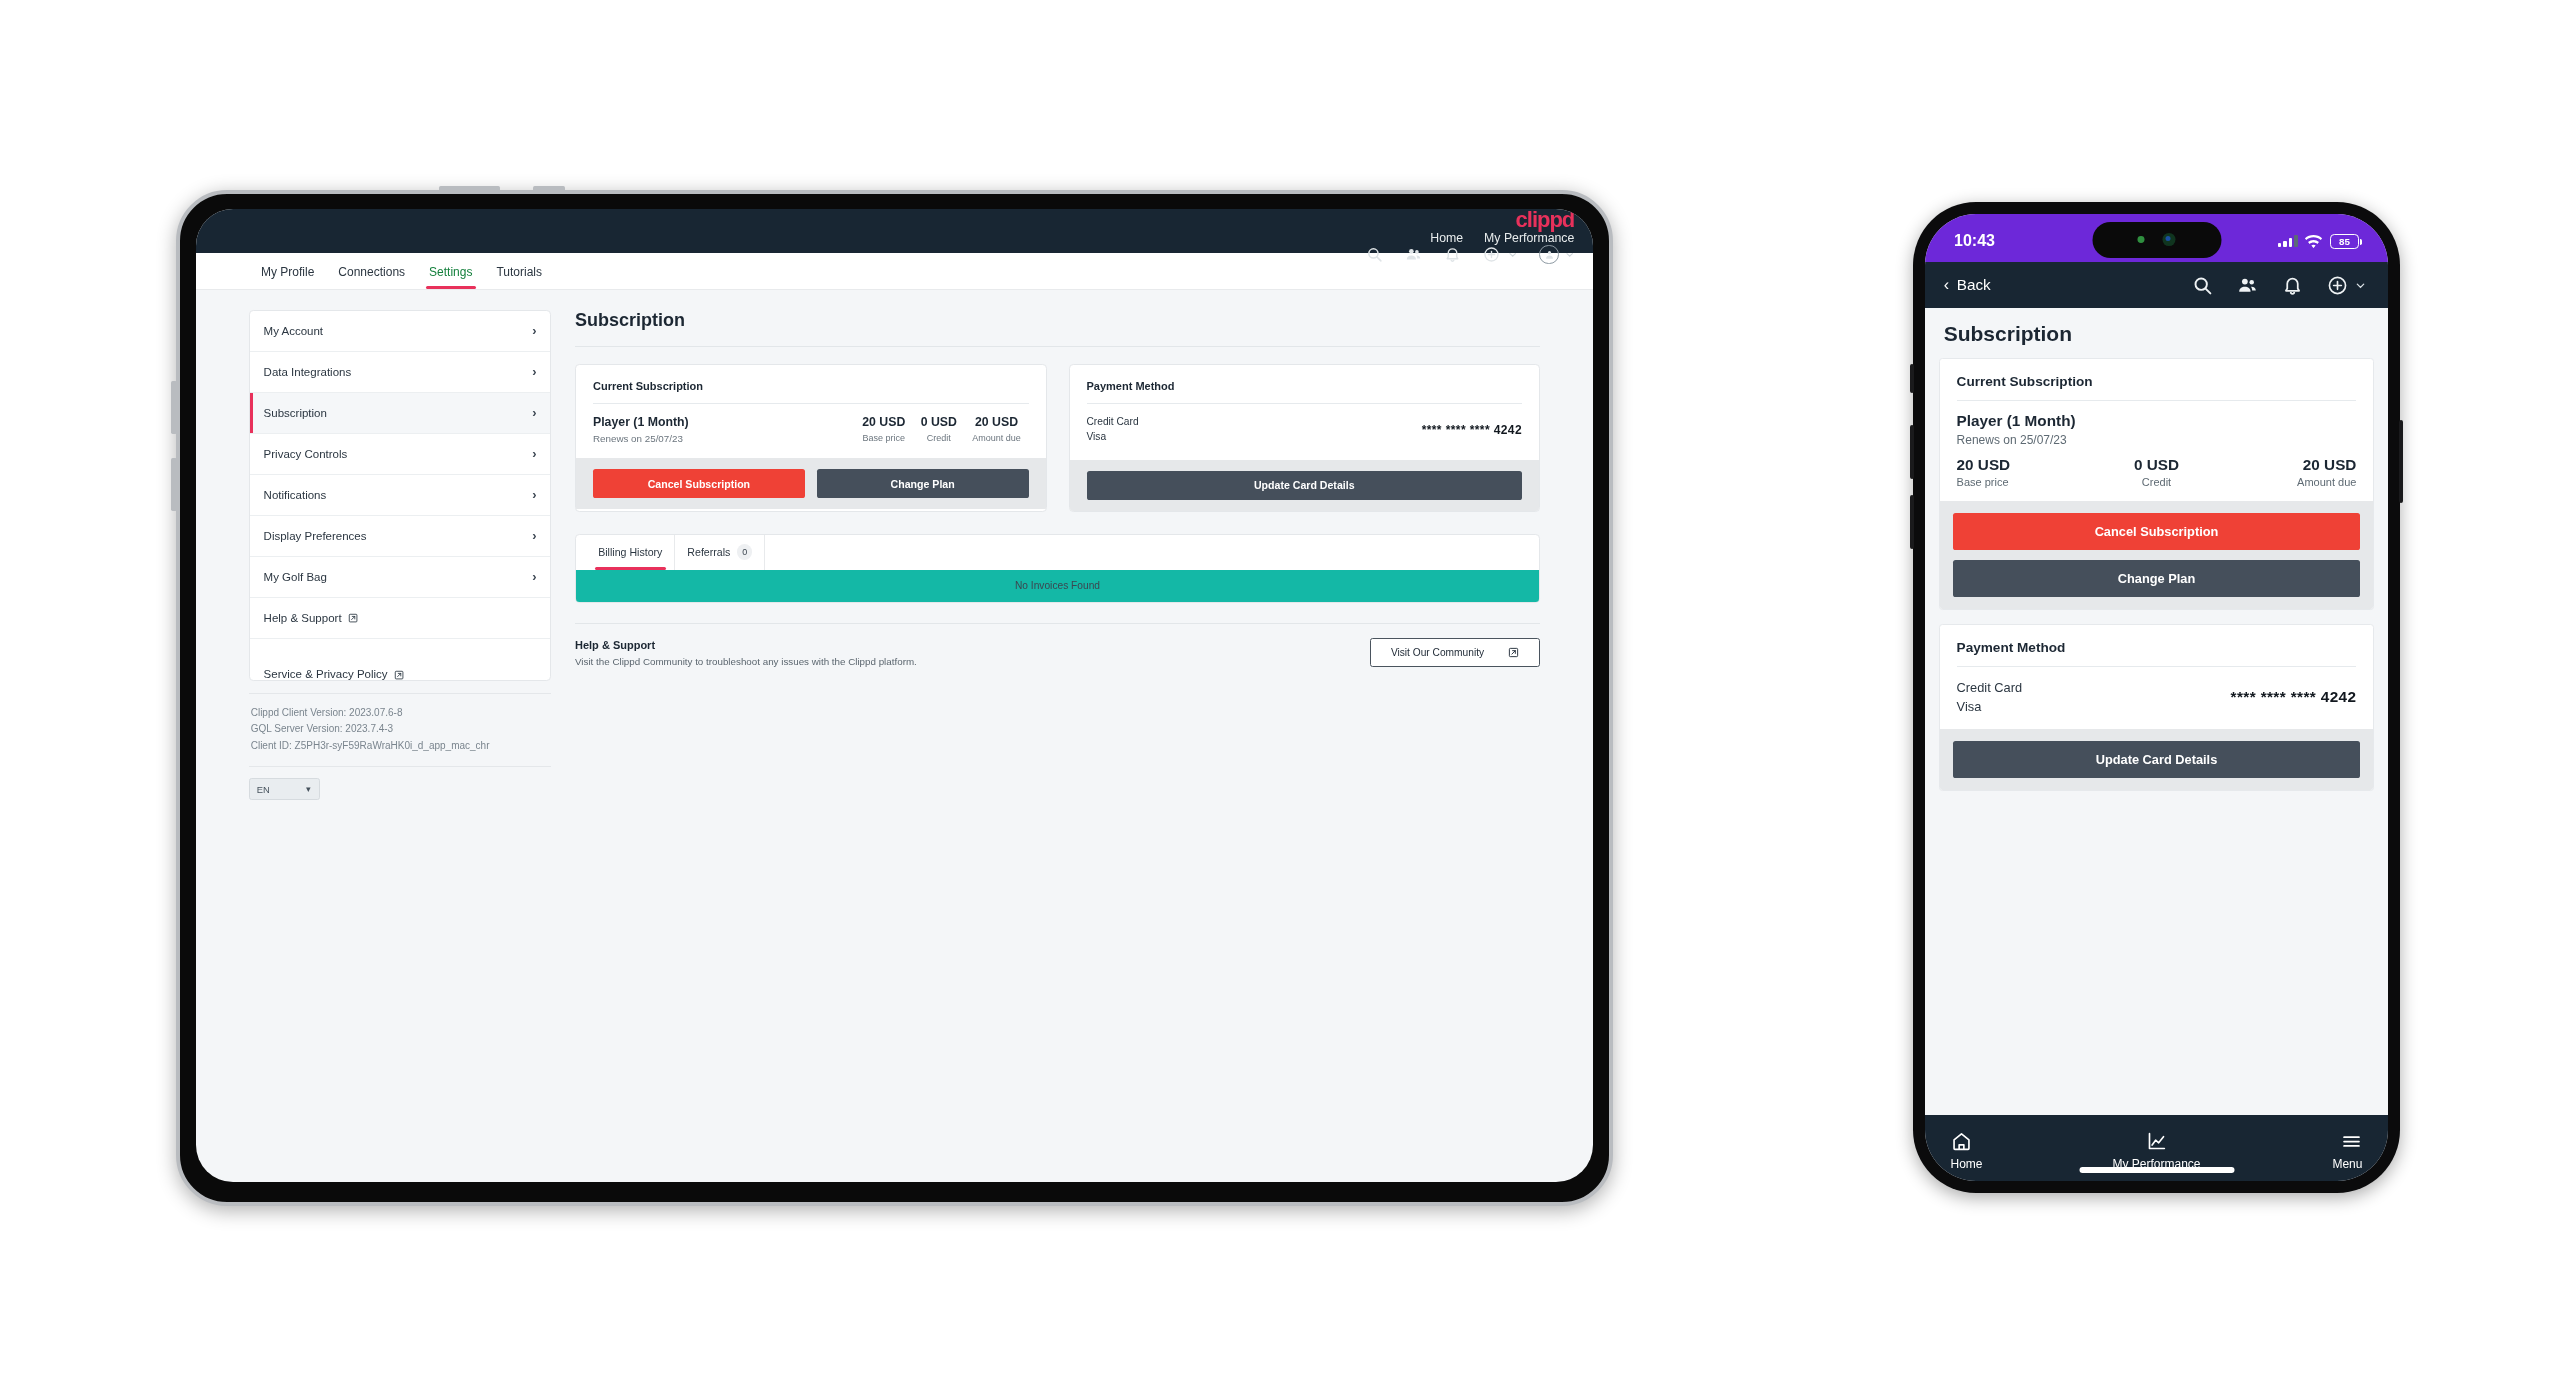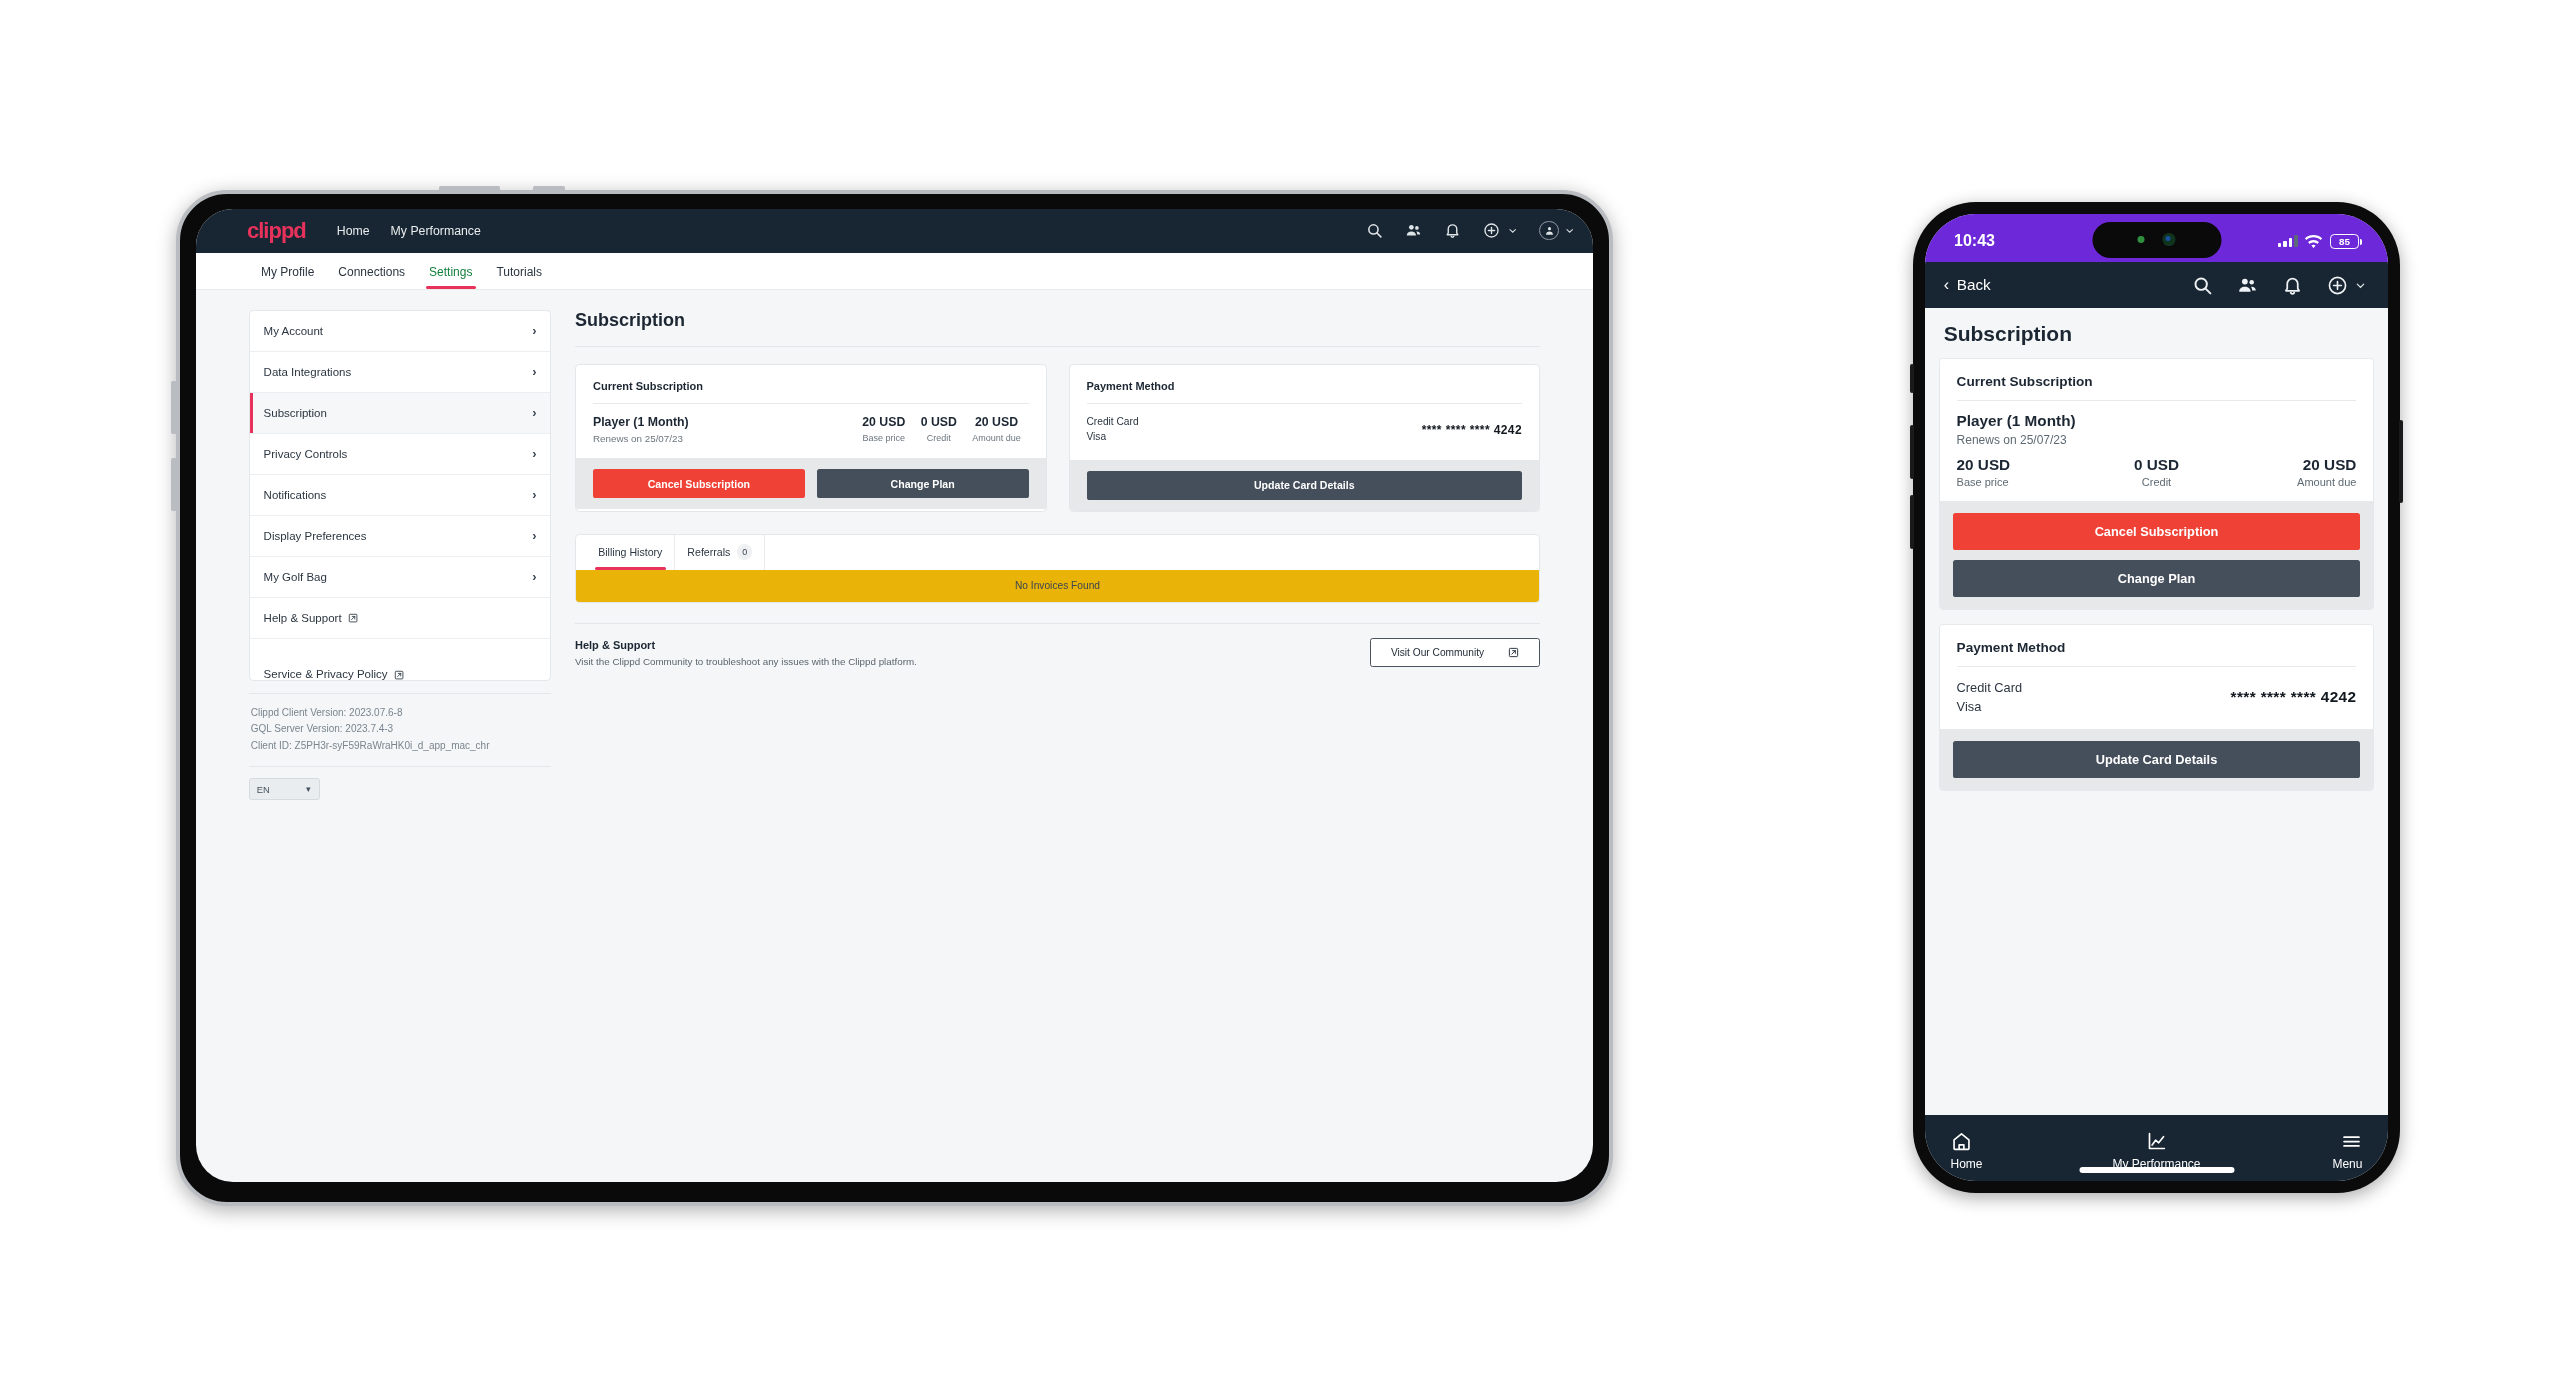--- a/index.html
+++ b/index.html
@@ -30,21 +30,21 @@
   .t-btn-left2 { left: -9.4px; top: 264px; width: 6.8px; height: 53px; }
   .tablet-screen {
     width: 100%; height: 100%;
     background: #f4f6f8;
     border-radius: 37px;
     overflow: hidden;
     position: relative;
   }
   .tab-topbar {
     height: 44px; background: #182633;
-    display: flex; align-items: center; padding: 0 18.7px 0 51px;
+    display: flex; align-items: flex-end; padding: 0 18.7px 0 51px; flex-direction: column;
   }
   .brand-logo {
     color: #e8315b; font-size: 22px; font-weight: 700;
     letter-spacing: -1px; line-height: 1;
   }
   .top-links { display:flex; gap: 21px; margin-left: 31px; }
   .top-links a { color:#e8eced; font-size: 12.3px; text-decoration:none; }
   .top-icons { margin-left: auto; display:flex; align-items:center; gap: 22px; }
   .ticon { width: 17px; height: 17px; color: #dfe4e7; display:flex; align-items:center; justify-content:center; }
   .ticon svg { width:100%; height:100%; display:block; }
@@ -141,21 +141,21 @@
   }
   .btab.active::after {
     content:''; position:absolute; left:8.5px; right:8.5px; bottom:0; height:2.6px;
     background:#e8315b; border-radius:1.7px;
   }
   .badge-cnt {
     background:#eef0f2; color:#3c4650; font-size:9px; border-radius:8.5px;
     min-width:15.3px; height:15.3px; display:flex; align-items:center; justify-content:center; padding:0 4.3px;
   }
   .no-inv {
-    background:#eab308; height: 32px; display:flex; align-items:center; justify-content:center;
+    background:#14b8a6; height: 32px; display:flex; align-items:center; justify-content:center;
     font-size: 10.2px; color:#3c4650;
   }
   .help-sep { height:0.9px; background:#e2e6e9; margin: 20.4px 0 14.5px 0; }
   .help-row { display:flex; align-items:center; }
   .help-title { font-size: 11px; font-weight:700; color:#1c2733; }
   .help-desc { font-size: 9.8px; color:#5b666f; margin-top: 5.1px; }
   .btn-outline {
     margin-left:auto; background:#fff; border:0.9px solid #4a545e; border-radius:2.6px;
     height: 29px; min-width: 170px; display:flex; align-items:center; justify-content:center;
     gap: 24px; font-size: 10.2px; color:#1c2733; cursor:pointer; padding: 0 12px;

